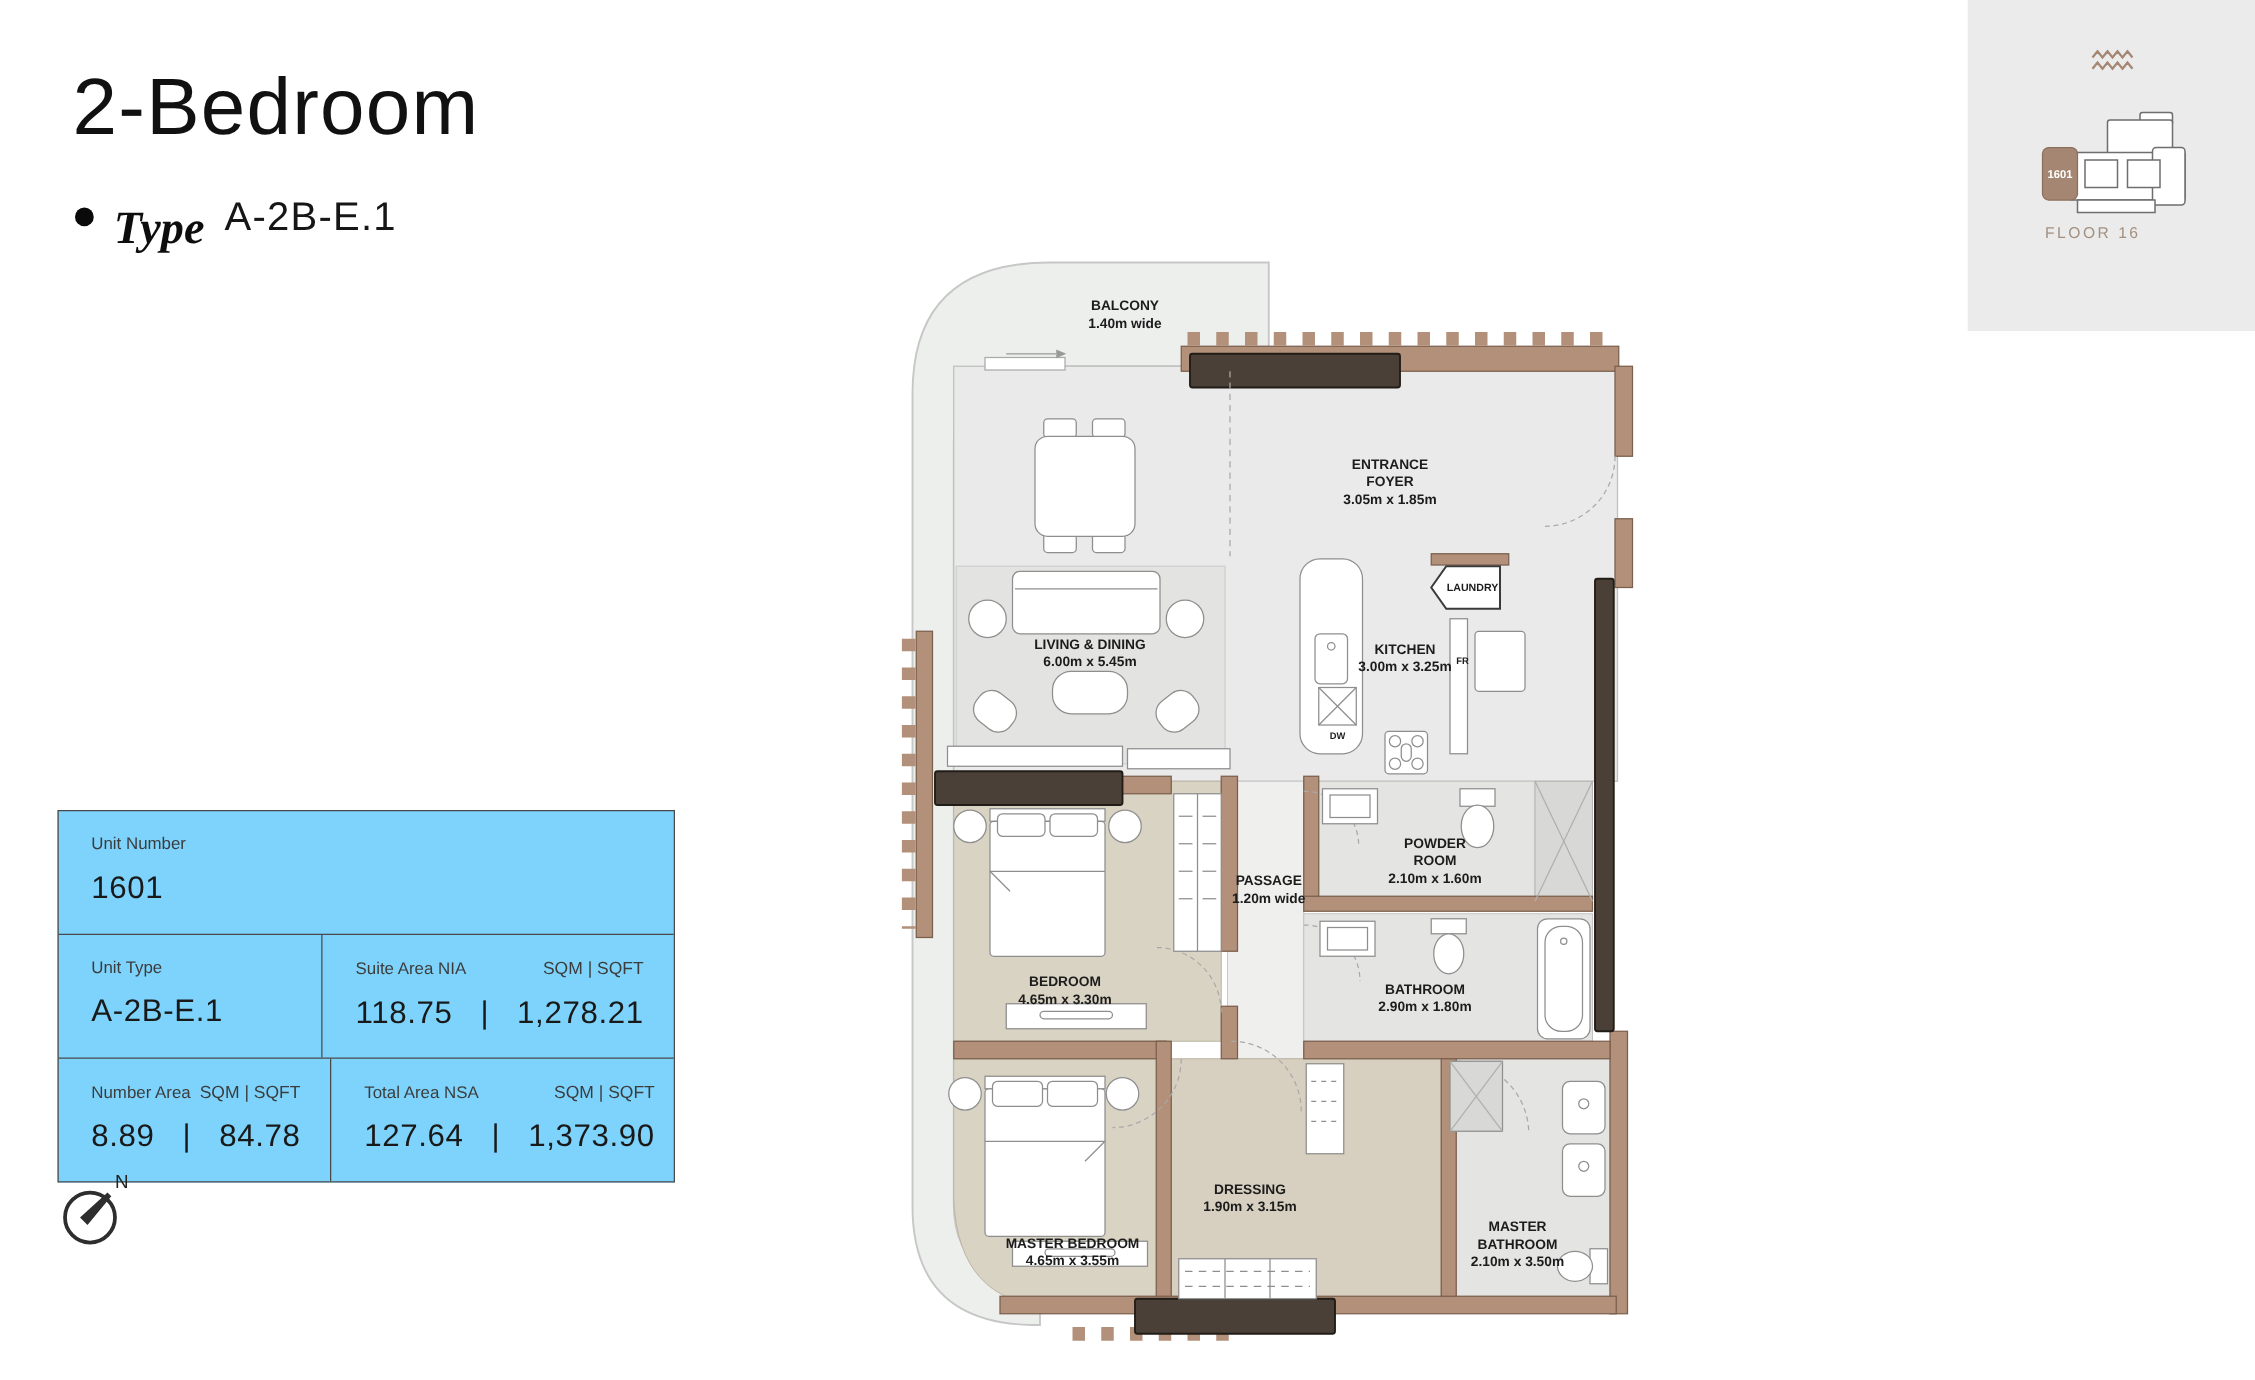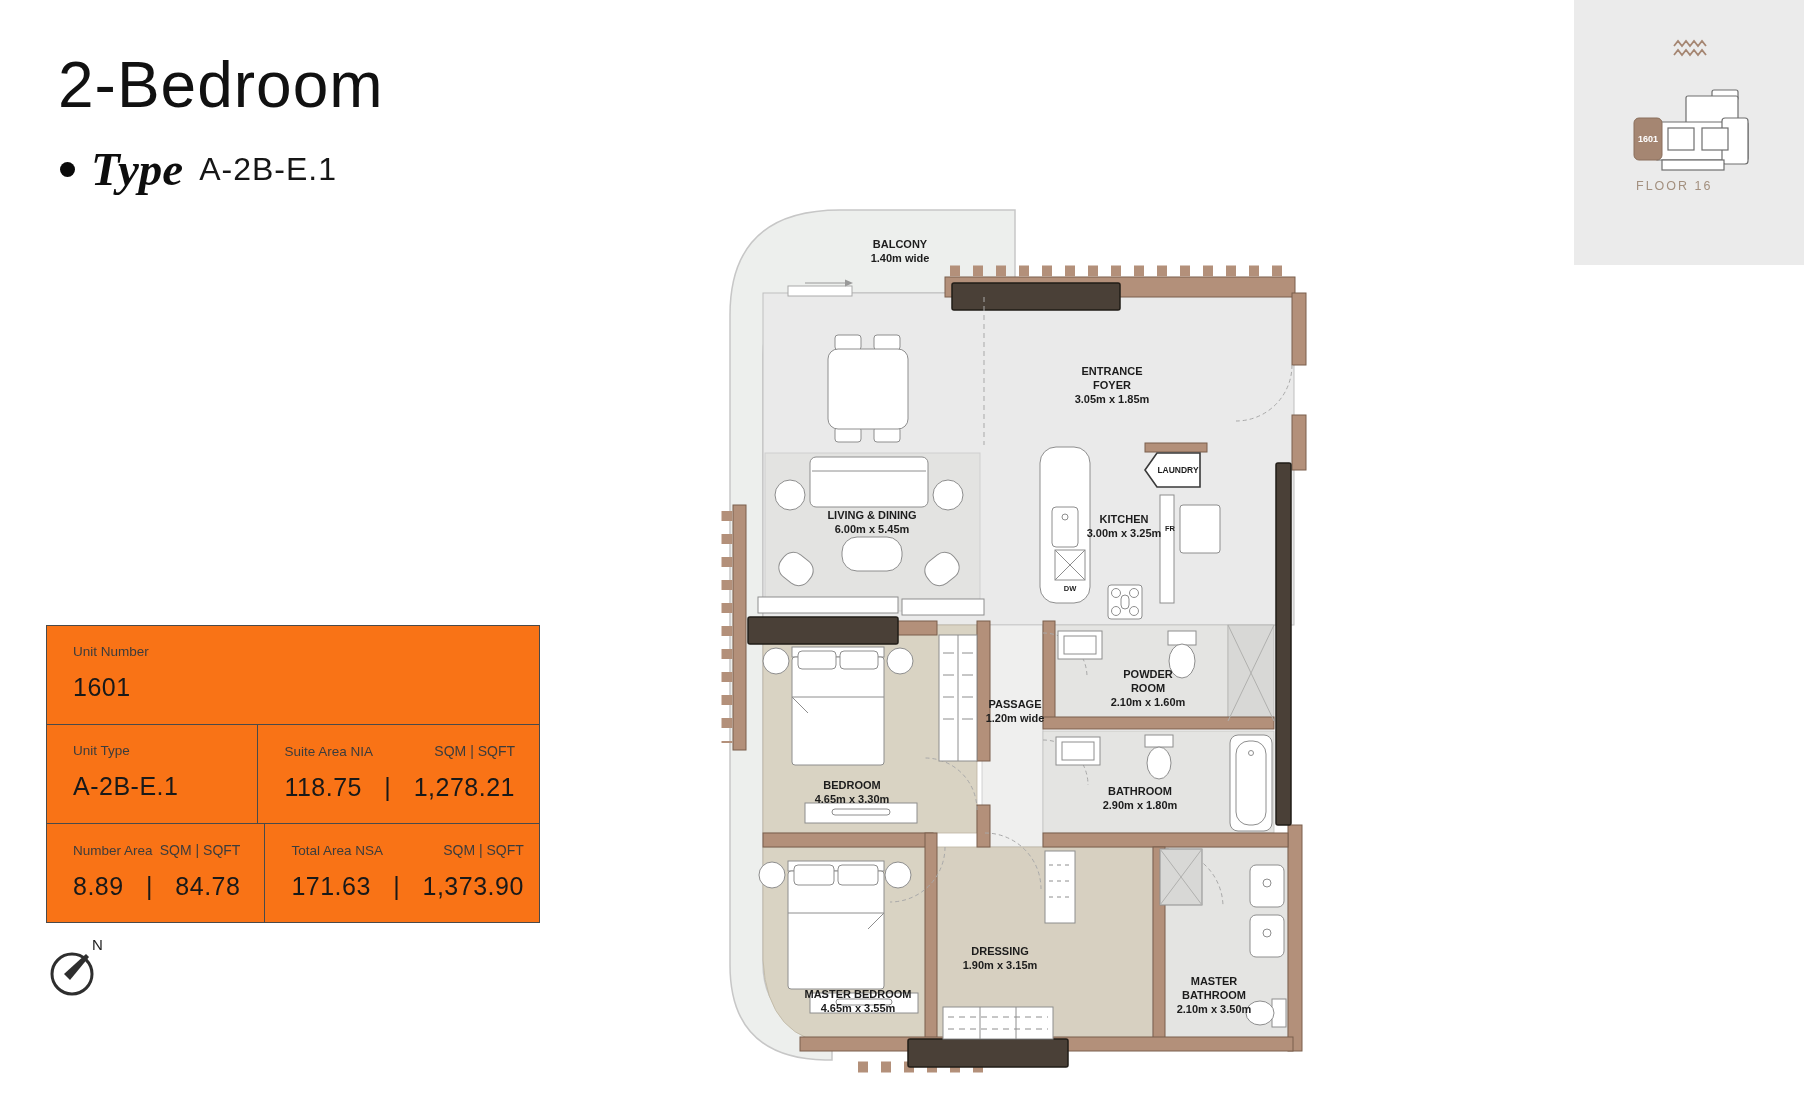--- a/index.html
+++ b/index.html
@@ -3,24 +3,24 @@
 <meta charset="utf-8">
 <style>
   html,body{margin:0;padding:0;background:#ffffff;}
   body{width:1804px;height:1104px;position:relative;overflow:hidden;
        font-family:"Liberation Sans",sans-serif;color:#1d1d1d;}
   .abs{position:absolute;}
   
   .title{left:58px;top:48px;font-size:64px;font-weight:300;letter-spacing:1px;color:#111;}
   .type-row{left:60px;top:142px;display:flex;align-items:center;gap:16px;}
   .bullet{width:15px;height:15px;border-radius:50%;background:#0a0a0a;display:inline-block;}
-  .type-script{font-family:"Liberation Serif",serif;font-style:italic;font-weight:bold;font-size:47px;color:#0d0d0d;}
+  .type-script{font-family:"Liberation Serif",serif;font-style:italic;font-weight:bold;font-size:37px;color:#0d0d0d;margin-top:19px;}
   .type-value{font-size:32px;font-weight:300;color:#161616;letter-spacing:1px;}
   
-  .info-table{left:46px;top:625px;width:492px;border:1.5px solid #4a4a4a;background:#f97316;}
+  .info-table{left:46px;top:648px;width:492px;border:1.5px solid #4a4a4a;background:#7dd3fc;}
   .it-row{display:flex;border-bottom:1.2px solid #4a4a4a;}
   .it-row:last-child{border-bottom:none;}
   .it-cell{flex:1;padding:18px 24px 16px 26px;min-height:64px;}
   .it-cell.bordered{border-right:1.2px solid #4a4a4a;}
   .it-label-row{display:flex;justify-content:space-between;align-items:baseline;}
   .it-label{font-size:13.5px;color:#3c3c3c;}
   .it-units{font-size:14px;color:#3c3c3c;}
   .it-value{font-size:25px;font-weight:300;color:#191919;margin-top:14px;letter-spacing:.5px;white-space:pre;}
   
   .locator{left:1574px;top:0;width:230px;height:265px;}
@@ -76,21 +76,21 @@
         <span class="it-label">Number Area</span>
         <span class="it-units">SQM  |  SQFT</span>
       </div>
       <div class="it-value">8.89   |   84.78</div>
     </div>
     <div class="it-cell">
       <div class="it-label-row">
         <span class="it-label">Total Area NSA</span>
         <span class="it-units">SQM  |  SQFT</span>
       </div>
-      <div class="it-value">171.63   |   1,373.90</div>
+      <div class="it-value">127.64   |   1,373.90</div>
     </div>
   </div>
 </div>
 
 <svg class="abs plan" viewBox="0 0 720 920">
 
   <g>
     <path d="M 415,45 L 240,45 Q 130,45 130,150 L 130,800 Q 130,893 225,895 L 232,895 L 232,862 L 226,862 Q 163,858 163,798 L 163,190 Q 163,128 240,128 L 415,128 Z" fill="#edefed" stroke="#c7c7c7" stroke-width="1.5"></path>
   </g>
 

